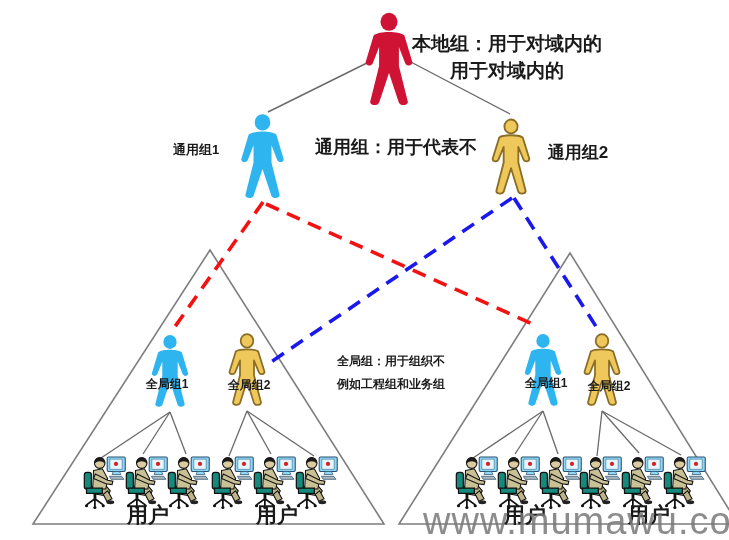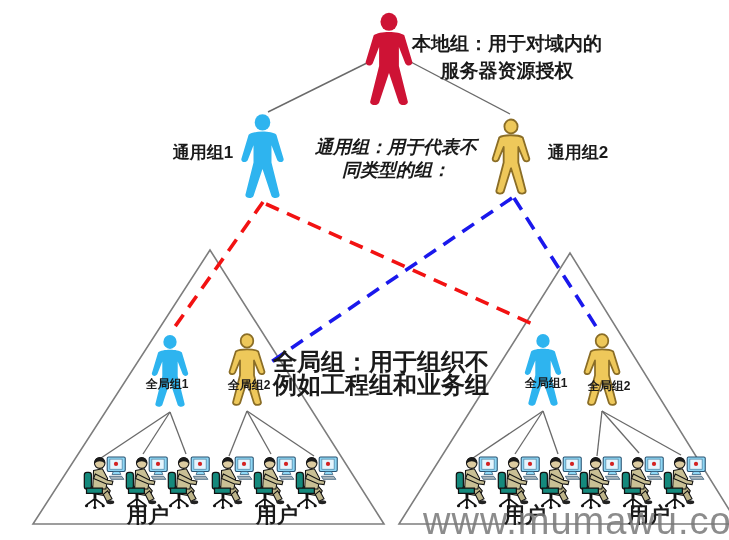--- a/index.html
+++ b/index.html
@@ -7,24 +7,24 @@
     position:relative;width:729px;height:540px;background:#ffffff;overflow:hidden;
     font-family:"Liberation Sans","DejaVu Sans",sans-serif;
     margin-left:21px;
   }
   .stage svg.canvas{position:absolute;left:0;top:0;}
   .t{
     position:absolute;font-weight:bold;color:#1a1a1a;white-space:nowrap;
     transform:translateX(-50%);text-align:center;
   }
   .ann-local{left:486px;top:30px;font-size:19px;line-height:27px;}
-  .lbl-u1{left:182px;top:141px;font-size:17px;}
+  .lbl-u1{left:175px;top:141px;font-size:13px;}
   .lbl-u2{left:557px;top:141px;font-size:17px;text-align:center;}
-  .ann-universal{left:375px;top:136px;font-size:18px;line-height:23px;font-style:italic;}
-  .ann-global{left:360px;top:350px;font-size:24px;line-height:23px;}
+  .ann-universal{left:375px;top:136px;font-size:18px;line-height:23px;}
+  .ann-global{left:370px;top:350px;font-size:12px;line-height:23px;}
   .lbl-g{font-size:12px;}
   .g1l{left:146px;top:376px;} .g2l{left:228px;top:377px;}
   .g1r{left:525px;top:375px;} .g2r{left:588px;top:378px;}
   .lbl-users{font-size:21px;top:501px;}
   .usersA{left:127px;} .usersB{left:256px;} .usersC{left:504px;} .usersD{left:628px;}
   .watermark{
     position:absolute;left:402px;top:500px;font-size:38px;font-weight:normal;
     letter-spacing:1px;white-space:nowrap;opacity:.85;
   }
   .fan{stroke:#6a6a6a;stroke-width:1.3;}
@@ -115,29 +115,28 @@
     <use href="#user-pc" x="434" y="452" width="44" height="60"></use>
     <use href="#user-pc" x="476" y="452" width="44" height="60"></use>
     <use href="#user-pc" x="518" y="452" width="44" height="60"></use>
     <use href="#user-pc" x="558" y="452" width="44" height="60"></use>
     <use href="#user-pc" x="600" y="452" width="44" height="60"></use>
     <use href="#user-pc" x="642" y="452" width="44" height="60"></use>
   </svg>
 
   <div class="t ann-local">
     <div>本地组：用于对域内的</div>
-    <div>服务器资源授权</div>
+    <div>用于对域内的</div>
   </div>
 
   <div class="t lbl-u1">通用组1</div>
   <div class="t lbl-u2">通用组2</div>
 
   <div class="t ann-universal">
     <div>通用组：用于代表不</div>
-    <div>同类型的组：</div>
   </div>
 
   <div class="t ann-global">
     <div>全局组：用于组织不</div>
     <div>例如工程组和业务组</div>
   </div>
 
   <div class="t lbl-g g1l">全局组1</div>
   <div class="t lbl-g g2l">全局组2</div>
   <div class="t lbl-g g1r">全局组1</div>

